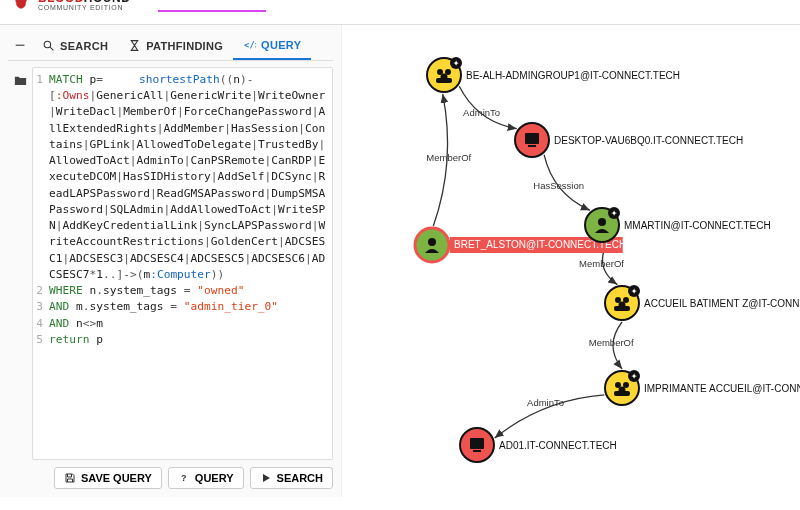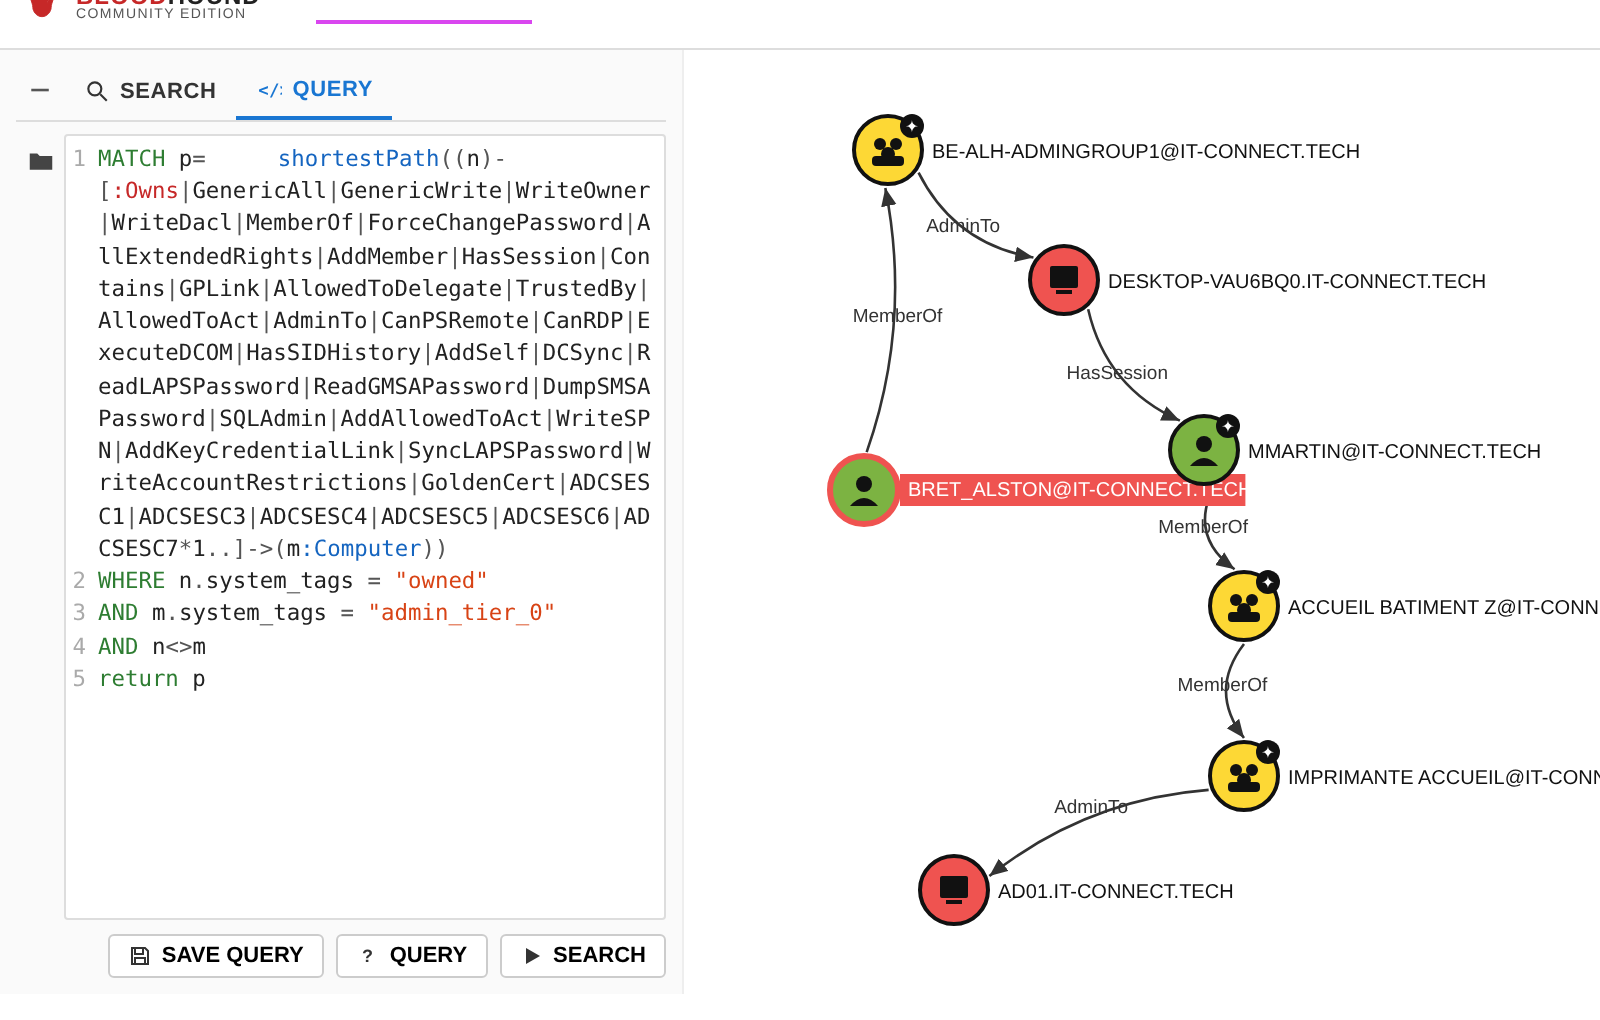--- a/index.html
+++ b/index.html
@@ -78,20 +78,26 @@
   <div class="left">
     <div class="tabs">
       <div class="minus">−</div>
       <div class="ptab">
         <span class="ic"><svg viewBox="0 0 24 24">
               <circle cx="10" cy="10" r="6" fill="none" stroke="#333" stroke-width="2"></circle>
               <line x1="15" y1="15" x2="21" y2="21" stroke="#333" stroke-width="2"></line>
             </svg></span>
         <span>SEARCH</span>
       </div>
+      <div class="ptab">
+        <span class="ic"><svg viewBox="0 0 24 24">
+              <polygon points="6,3 18,3 12,12 18,21 6,21 12,12" fill="none" stroke="#333" stroke-width="2"></polygon>
+            </svg></span>
+        <span>PATHFINDING</span>
+      </div>
       <div class="ptab active">
         <span class="ic"><svg viewBox="0 0 24 24">
               <text x="2" y="18" font-size="16" fill="#1976d2" font-family="monospace">&lt;/&gt;</text>
             </svg></span>
         <span>QUERY</span>
       </div>
     </div>
 
     <div class="editor-row">
       <div class="folder">

